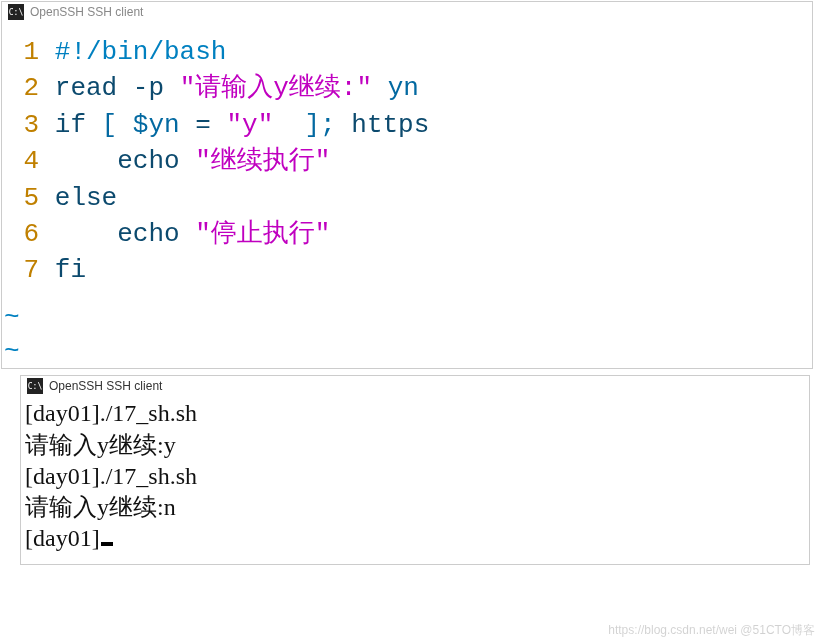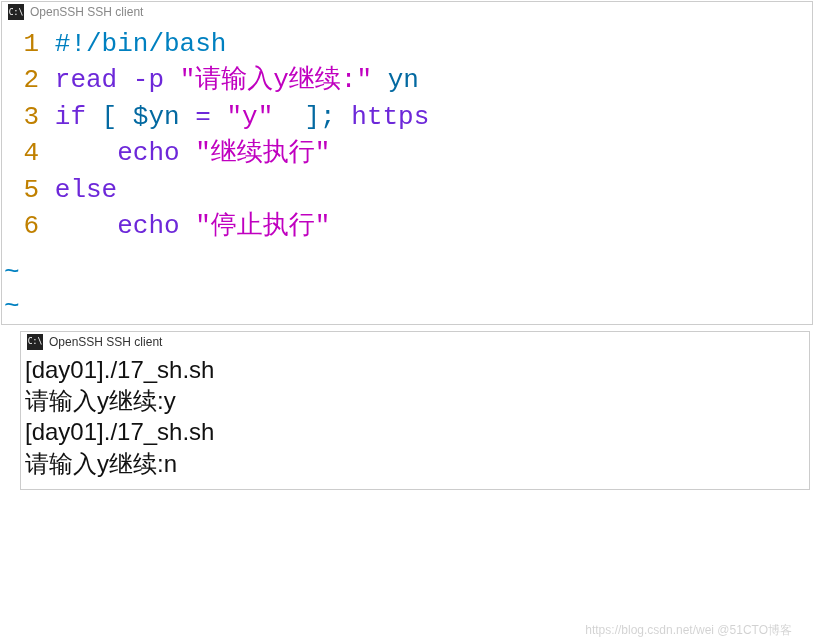--- a/index.html
+++ b/index.html
@@ -21,77 +21,78 @@
     color: #888;
     height: 20px;
   }
   .title-bar .ico {
     width: 16px; height: 16px; background: #222;
     display: inline-flex; align-items: center; justify-content: center;
     color: #fff; font-size: 8px; margin-right: 6px;
     font-family: monospace;
   }
   
-  .editor { padding: 4px 6px 12px 6px; }
+  .editor { padding: 4px 6px 12px 6px; margin-top: 8px; }
   .code-line {
     font-size: 26px;
     line-height: 1.4;
     white-space: pre;
     font-family: "Consolas","Courier New",monospace;
   }
   .ln { color: #c08000; display: inline-block; width: 2ch; text-align: right; margin-right: 1ch; }
   .c-bash { color: #0080c0; }
-  .c-kw   { color: #6d28d9; }
+  .c-kw   { color: #0c4a6e; }
   .c-str  { color: #c000c0; }
   .c-text { color: #0369a1; }
   .tilde  { color: #0080c0; font-size: 26px; line-height: 1.3; padding-left: 2px; }
   
   .term-window { margin-top: 6px; margin-left: 20px; }
   .term {
     font-size: 24px;
     line-height: 1.3;
     white-space: pre;
     color: #111;
     padding: 2px 4px 10px 4px;
-    font-family: Liberation Sans, sans-serif;
+    font-family: Liberation Serif, serif;
   }
   .cursor {
     display: inline-block; width: 12px; height: 4px;
     background: #000; vertical-align: baseline;
     margin-left: 1px;
   }
   .watermark {
     position: absolute;
-    bottom: 4px; right: 24px;
+    bottom: 4px; right: 1px;
     font-size: 12px;
     color: rgba(0,0,0,0.18);
     font-family: "Microsoft YaHei", sans-serif;
   }
 </style>
 </head>
 <body>
 
 <div class="window" style="width:812px; margin:1px;">
   <div class="title-bar">
     <span class="ico">C:\</span>
     <span>OpenSSH SSH client</span>
   </div>
   <div class="editor" id="editor">
       <div class="code-line"><span class="ln">1</span><span class="c-bash">#!/bin/bash</span></div>
       <div class="code-line"><span class="ln">2</span><span class="c-kw">read -p </span><span class="c-str">"请输入y继续:"</span><span class="c-text"> yn</span></div>
       <div class="code-line"><span class="ln">3</span><span class="c-kw">if</span><span class="c-text"> [ $yn </span><span class="c-kw">=</span><span class="c-text"> </span><span class="c-str">"y"</span><span class="c-text">  ]; </span><span class="c-kw">https</span></div>
       <div class="code-line"><span class="ln">4</span><span class="c-text">    </span><span class="c-kw">echo</span><span class="c-text"> </span><span class="c-str">"继续执行"</span></div>
       <div class="code-line"><span class="ln">5</span><span class="c-kw">else</span></div>
       <div class="code-line"><span class="ln">6</span><span class="c-text">    </span><span class="c-kw">echo</span><span class="c-text"> </span><span class="c-str">"停止执行"</span></div>
+      <div class="code-line"><span class="ln">7</span><span class="c-kw">fi</span></div>
     </div>
   <div class="tilde">~</div>
   <div class="tilde">~</div>
 </div>
 
 <div class="window term-window" style="width:790px;">
   <div class="title-bar" style="color:#333;">
     <span class="ico">C:\</span>
     <span>OpenSSH SSH client</span>
   </div>
-  <div class="term" id="term"><div>[day01]./17_sh.sh</div><div>请输入y继续:y</div><div>[day01]./17_sh.sh</div><div>请输入y继续:n</div></div>
+  <div class="term" id="term"><div>[day01]./17_sh.sh</div><div>请输入y继续:y</div><div>[day01]./17_sh.sh</div><div>请输入y继续:n</div><div>[day01]<span class="cursor"></span></div></div>
 </div>
 
 <div class="watermark">https://blog.csdn.net/wei @51CTO博客</div>
 
 </body></html>

